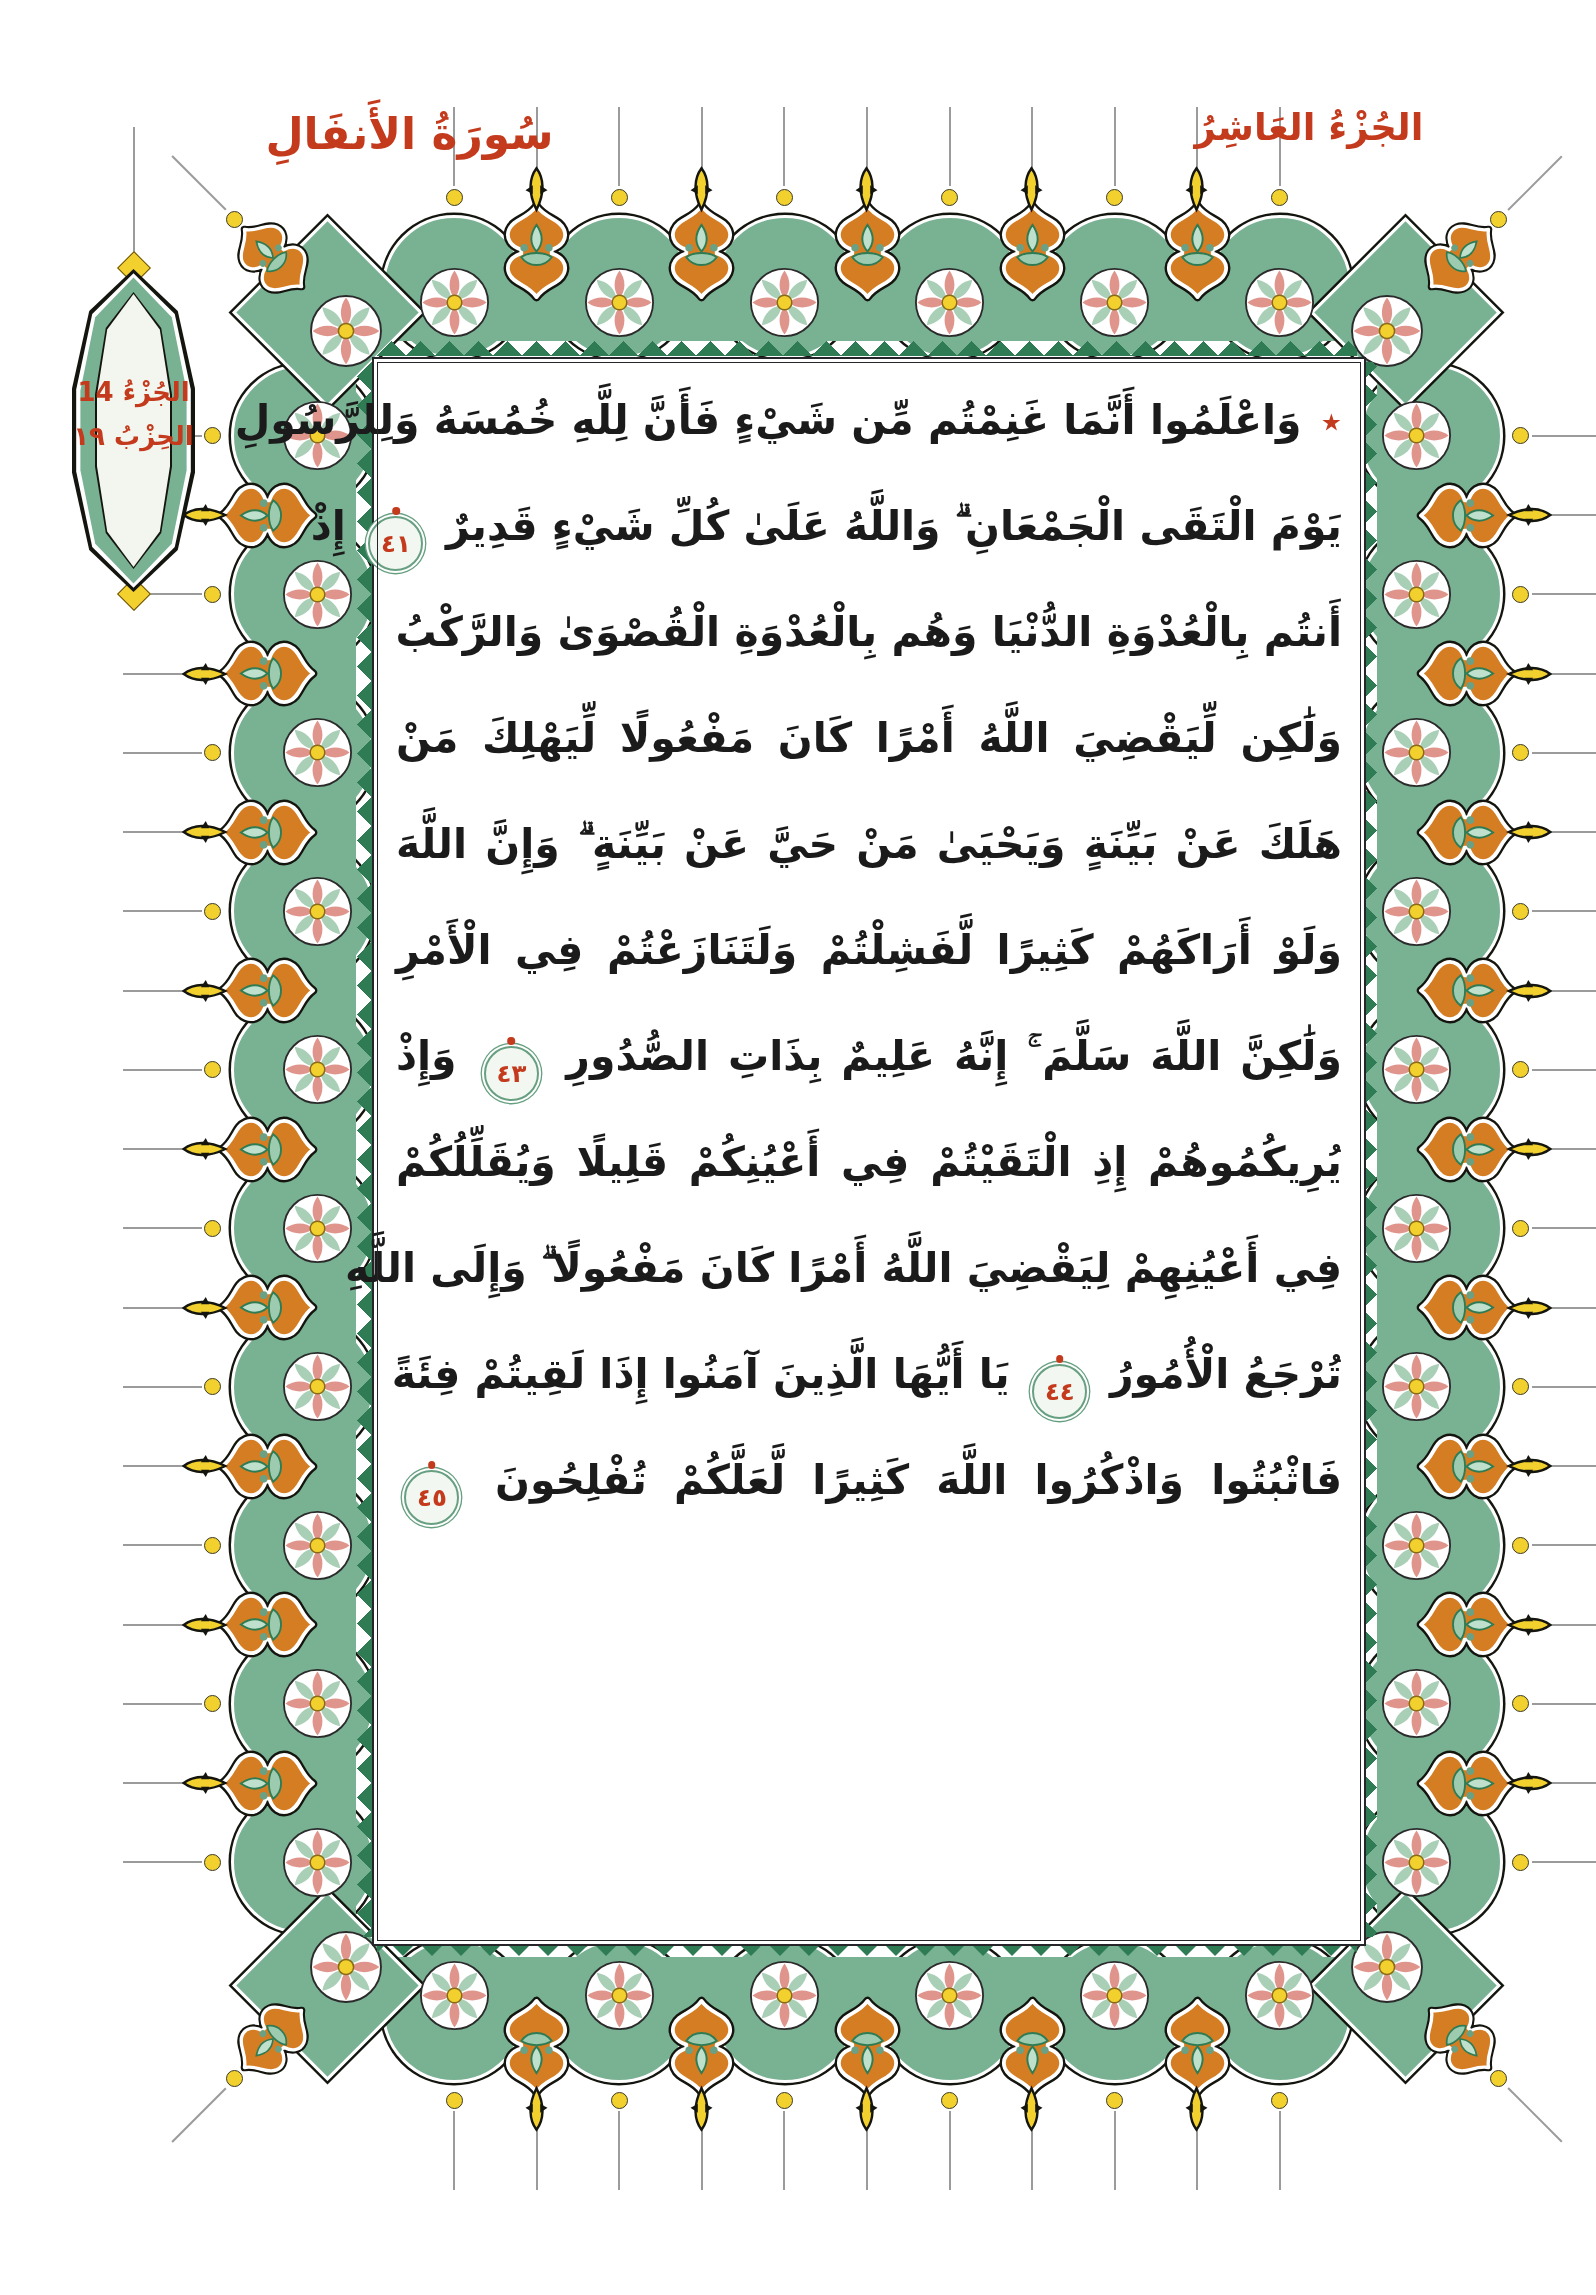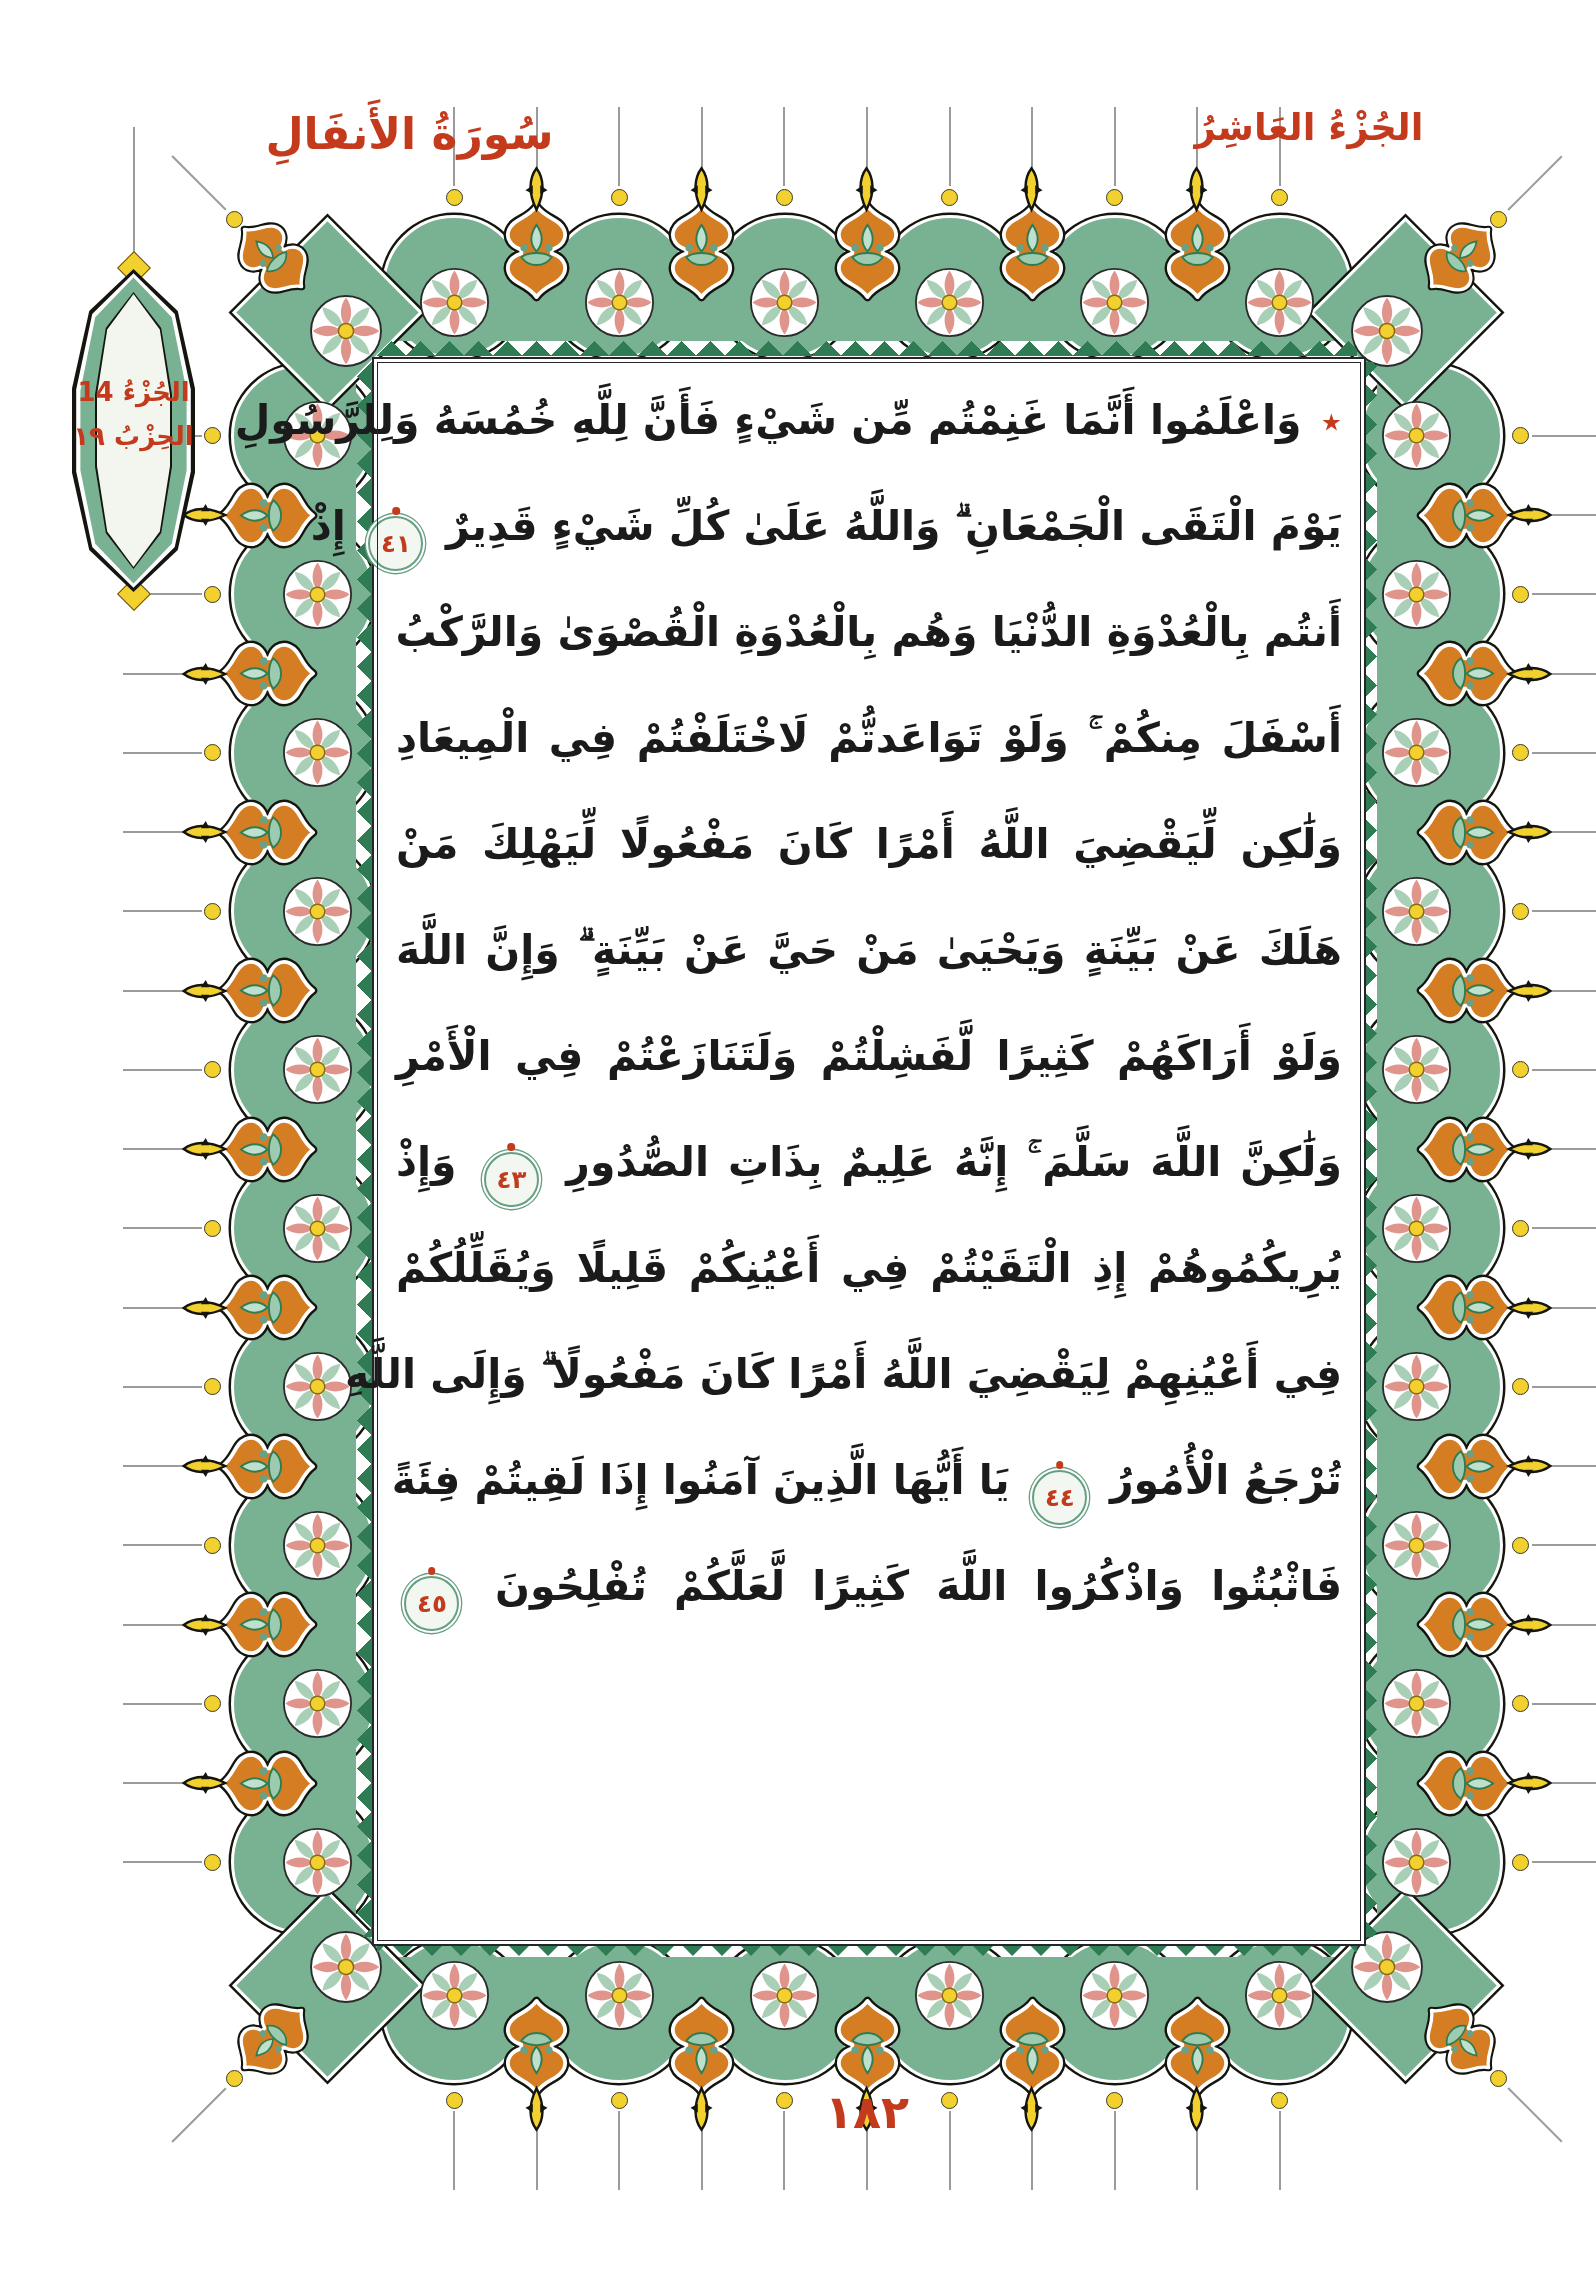--- a/index.html
+++ b/index.html
@@ -591,27 +591,25 @@
       <div>الجُزْءُ 14</div>
       <div>الحِزْبُ ١٩</div>
     </div>
   </div>
 
   <div class="text-box">
     <div id="quran-lines">
         <div class="qline"><span class="hizb-star">٭</span><span class="ayah-text"> وَاعْلَمُوا أَنَّمَا غَنِمْتُم مِّن شَيْءٍ فَأَنَّ لِلَّهِ خُمُسَهُ وَلِلرَّسُولِ</span></div>
         <div class="qline"><span class="ayah-text">يَوْمَ الْتَقَى الْجَمْعَانِ ۗ وَاللَّهُ عَلَىٰ كُلِّ شَيْءٍ قَدِيرٌ </span><span class="verse-badge">٤١</span><span class="ayah-text"> إِذْ</span></div>
         <div class="qline"><span class="ayah-text">أَنتُم بِالْعُدْوَةِ الدُّنْيَا وَهُم بِالْعُدْوَةِ الْقُصْوَىٰ وَالرَّكْبُ</span></div>
-        <div class="qline"><span class="ayah-text">أَسْفَلَ مِنكُمْ ۚ وَلَوْ تَوَاعَدتُّمْ لَاخْتَلَفْتُمْ فِي الْمِيعَادِ</span></div>
         <div class="qline"><span class="ayah-text">وَلَٰكِن لِّيَقْضِيَ اللَّهُ أَمْرًا كَانَ مَفْعُولًا لِّيَهْلِكَ مَنْ</span></div>
         <div class="qline"><span class="ayah-text">هَلَكَ عَنْ بَيِّنَةٍ وَيَحْيَىٰ مَنْ حَيَّ عَنْ بَيِّنَةٍ ۗ وَإِنَّ اللَّهَ</span></div>
         <div class="qline"><span class="ayah-text">وَلَوْ أَرَاكَهُمْ كَثِيرًا لَّفَشِلْتُمْ وَلَتَنَازَعْتُمْ فِي الْأَمْرِ</span></div>
         <div class="qline"><span class="ayah-text">وَلَٰكِنَّ اللَّهَ سَلَّمَ ۚ إِنَّهُ عَلِيمٌ بِذَاتِ الصُّدُورِ </span><span class="verse-badge">٤٣</span><span class="ayah-text"> وَإِذْ</span></div>
         <div class="qline"><span class="ayah-text">يُرِيكُمُوهُمْ إِذِ الْتَقَيْتُمْ فِي أَعْيُنِكُمْ قَلِيلًا وَيُقَلِّلُكُمْ</span></div>
         <div class="qline"><span class="ayah-text">فِي أَعْيُنِهِمْ لِيَقْضِيَ اللَّهُ أَمْرًا كَانَ مَفْعُولًا ۗ وَإِلَى اللَّهِ</span></div>
         <div class="qline"><span class="ayah-text">تُرْجَعُ الْأُمُورُ </span><span class="verse-badge">٤٤</span><span class="ayah-text"> يَا أَيُّهَا الَّذِينَ آمَنُوا إِذَا لَقِيتُمْ فِئَةً</span></div>
         <div class="qline"><span class="ayah-text">فَاثْبُتُوا وَاذْكُرُوا اللَّهَ كَثِيرًا لَّعَلَّكُمْ تُفْلِحُونَ </span><span class="verse-badge">٤٥</span></div>
       </div>
   </div>
 
-  <div class="page-number">١٨٢</div>
 </div>
 
 
 </body></html>

